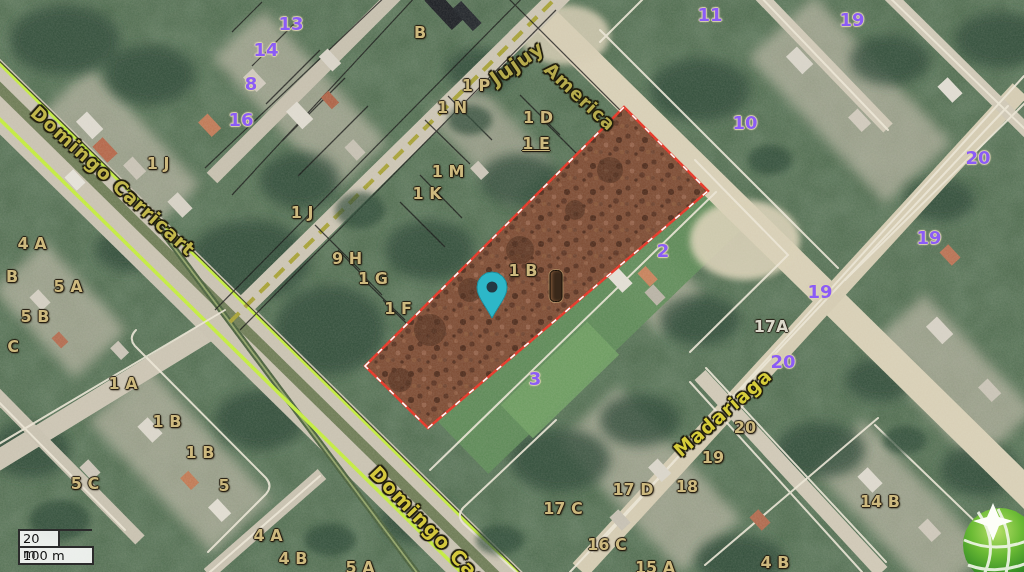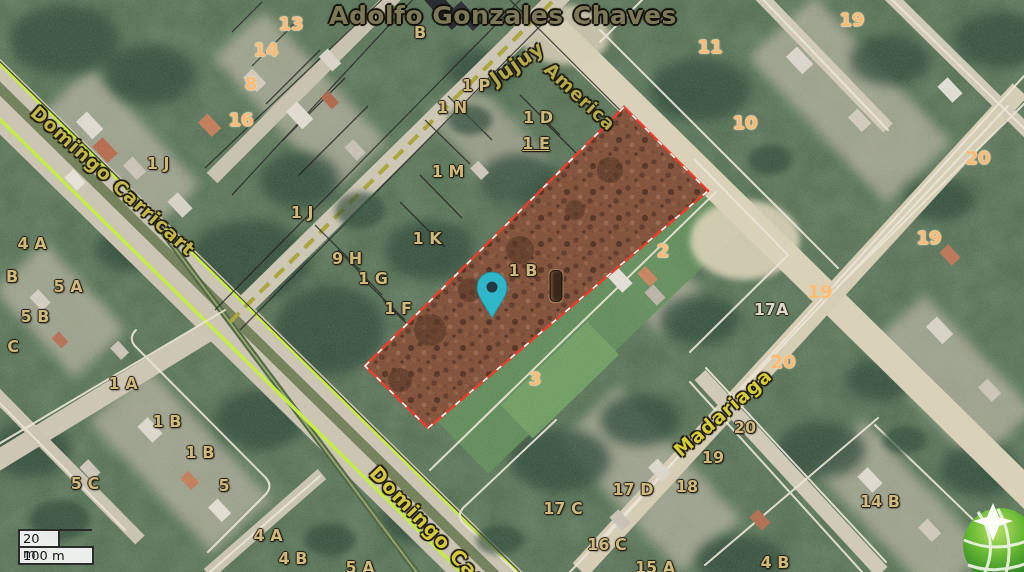--- a/index.html
+++ b/index.html
@@ -2,27 +2,27 @@
 <html><head>
 <meta charset="utf-8">
 <style>
   html,body{margin:0;padding:0;background:#222;}
   #viewport{position:relative;width:1024px;height:572px;overflow:hidden;
     font-family:"DejaVu Sans",sans-serif;user-select:none;}
   #basemap{position:absolute;left:0;top:0;}
   #labels-layer{position:absolute;left:0;top:0;width:1024px;height:572px;pointer-events:none;}
   .lbl{position:absolute;transform:translate(-50%,-50%);font-weight:bold;white-space:nowrap;
     line-height:1;pointer-events:none;}
-  .lbl.block{color:#fdba74;font-size:18px;
+  .lbl.block{color:#8b5cf6;font-size:18px;
     text-shadow:-1px 0 1px rgba(222,212,178,.95),1px 0 1px rgba(222,212,178,.95),
     0 -1px 1px rgba(222,212,178,.95),0 1px 1px rgba(222,212,178,.95),0 0 3px rgba(222,212,178,.7);}
   .lbl.parcel{color:#cdb97e;font-size:16px;
     text-shadow:-1px 0 1px #241c10,1px 0 1px #241c10,0 -1px 1px #241c10,0 1px 1px #241c10,1px 1px 2px #241c10;}
   .lbl.parcel-light{color:#dbd8ca;font-size:16px;
-    text-shadow:-1px 0 1px #2a241a,1px 0 1px #2a241a,0 -1px 1px #2a241a,0 1px 1px #2a241a;}
+    text-shadow:-1px 0 1px #2a241a,1px 0 1px #2a241a,0 -1px 1px #2a241a,0 1px 1px #2a241a;margin-top:17px;}
   .lbl.street{font-size:19px;letter-spacing:1px;
     text-shadow:-2px 0 1px #201d0e,2px 0 1px #201d0e,0 -2px 1px #201d0e,0 2px 1px #201d0e,
     -1px -1px 0 #201d0e,1px 1px 0 #201d0e;}
   .lbl.bar{width:11px;height:30px;background:#39281a;border:1px solid #181008;border-radius:5px;
     box-shadow:0 0 0 1px rgba(205,185,126,.45), inset 2px 0 3px rgba(170,115,72,.55);}
   .lbl-title{position:absolute;transform:translate(-50%,-50%);font-weight:bold;font-size:25px;
     letter-spacing:.5px;color:#7c7958;white-space:nowrap;
     text-shadow:-2px 0 1px #131109,2px 0 1px #131109,0 -2px 1px #131109,0 2px 1px #131109,
     -1px -1px 0 #131109,1px 1px 0 #131109;}
   #scale-control{position:absolute;left:18px;top:529px;font-size:13px;color:#111;}
@@ -273,36 +273,36 @@
 <div id="labels-layer">
       <div class="lbl street" style="left: 517px; top: 63px; transform: translate(-50%, -50%) rotate(-35deg); font-size: 20px; color: rgb(182, 171, 76);">Jujuy</div>
       <div class="lbl street" style="left: 580px; top: 97px; transform: translate(-50%, -50%) rotate(43deg); font-size: 18px; color: rgb(182, 171, 76);">America</div>
       <div class="lbl street" style="left: 113px; top: 181px; transform: translate(-50%, -50%) rotate(42deg); font-size: 19px; color: rgb(194, 183, 75);">Domingo Carricart</div>
       <div class="lbl street" style="left: 451px; top: 550px; transform: translate(-50%, -50%) rotate(46deg); font-size: 20px; color: rgb(212, 200, 61);">Domingo Carricart</div>
       <div class="lbl street" style="left: 723px; top: 413px; transform: translate(-50%, -50%) rotate(-41deg); font-size: 19px; color: rgb(214, 204, 58);">Madariaga</div>
       <div class="lbl block" style="left: 291px; top: 24px;">13</div>
       <div class="lbl block" style="left: 266px; top: 50px;">14</div>
       <div class="lbl block" style="left: 251px; top: 84px;">8</div>
       <div class="lbl block" style="left: 241px; top: 120px;">16</div>
-      <div class="lbl block" style="left: 710px; top: 15px; margin-top: 32px;">11</div>
+      <div class="lbl block" style="left: 710px; top: 15px;">11</div>
       <div class="lbl block" style="left: 852px; top: 20px;">19</div>
       <div class="lbl block" style="left: 745px; top: 123px;">10</div>
       <div class="lbl block" style="left: 978px; top: 158px;">20</div>
       <div class="lbl block" style="left: 929px; top: 238px;">19</div>
       <div class="lbl block" style="left: 663px; top: 251px;">2</div>
       <div class="lbl block" style="left: 820px; top: 292px;">19</div>
       <div class="lbl block" style="left: 783px; top: 362px;">20</div>
       <div class="lbl block" style="left: 535px; top: 379px;">3</div>
       <div class="lbl parcel" style="left: 420px; top: 33px;">B</div>
       <div class="lbl parcel" style="left: 476px; top: 86px;">1 P</div>
       <div class="lbl parcel" style="left: 452px; top: 108px;">1 N</div>
       <div class="lbl parcel" style="left: 538px; top: 118px;">1 D</div>
       <div class="lbl parcel" style="left: 536px; top: 144px; text-decoration: underline;">1 E</div>
       <div class="lbl parcel" style="left: 448px; top: 172px;">1 M</div>
-      <div class="lbl parcel" style="left: 427px; top: 194px; margin-top: 45px;">1 K</div>
+      <div class="lbl parcel" style="left: 427px; top: 194px;">1 K</div>
       <div class="lbl parcel" style="left: 158px; top: 164px;">1 J</div>
       <div class="lbl parcel" style="left: 302px; top: 213px;">1 J</div>
       <div class="lbl parcel" style="left: 347px; top: 259px;">9 H</div>
       <div class="lbl parcel" style="left: 373px; top: 279px;">1 G</div>
       <div class="lbl parcel" style="left: 398px; top: 309px;">1 F</div>
       <div class="lbl parcel" style="left: 523px; top: 271px;">1 B</div>
       <div class="lbl bar" style="left: 556px; top: 286px;"></div>
       <div class="lbl parcel" style="left: 32px; top: 244px;">4 A</div>
       <div class="lbl parcel" style="left: 12px; top: 277px;">B</div>
       <div class="lbl parcel" style="left: 68px; top: 287px;">5 A</div>
@@ -321,21 +321,20 @@
       <div class="lbl parcel" style="left: 713px; top: 458px;">19</div>
       <div class="lbl parcel" style="left: 687px; top: 487px;">18</div>
       <div class="lbl parcel" style="left: 633px; top: 490px;">17 D</div>
       <div class="lbl parcel" style="left: 563px; top: 509px;">17 C</div>
       <div class="lbl parcel" style="left: 607px; top: 545px;">16 C</div>
       <div class="lbl parcel" style="left: 655px; top: 568px;">15 A</div>
       <div class="lbl parcel" style="left: 775px; top: 563px;">4 B</div>
       <div class="lbl parcel" style="left: 880px; top: 502px;">14 B</div>
     </div>
 
-<div class="lbl-title" style="left:503px;top:15px">Adolfo Gonzales Chaves</div>
 
 <div id="scale-control">
   <div class="scale-row">
     <div class="scale-box small">20 m</div>
     <div class="scale-ext"></div>
   </div>
   <div class="scale-box large">100 m</div>
 </div>
 
 </div>

